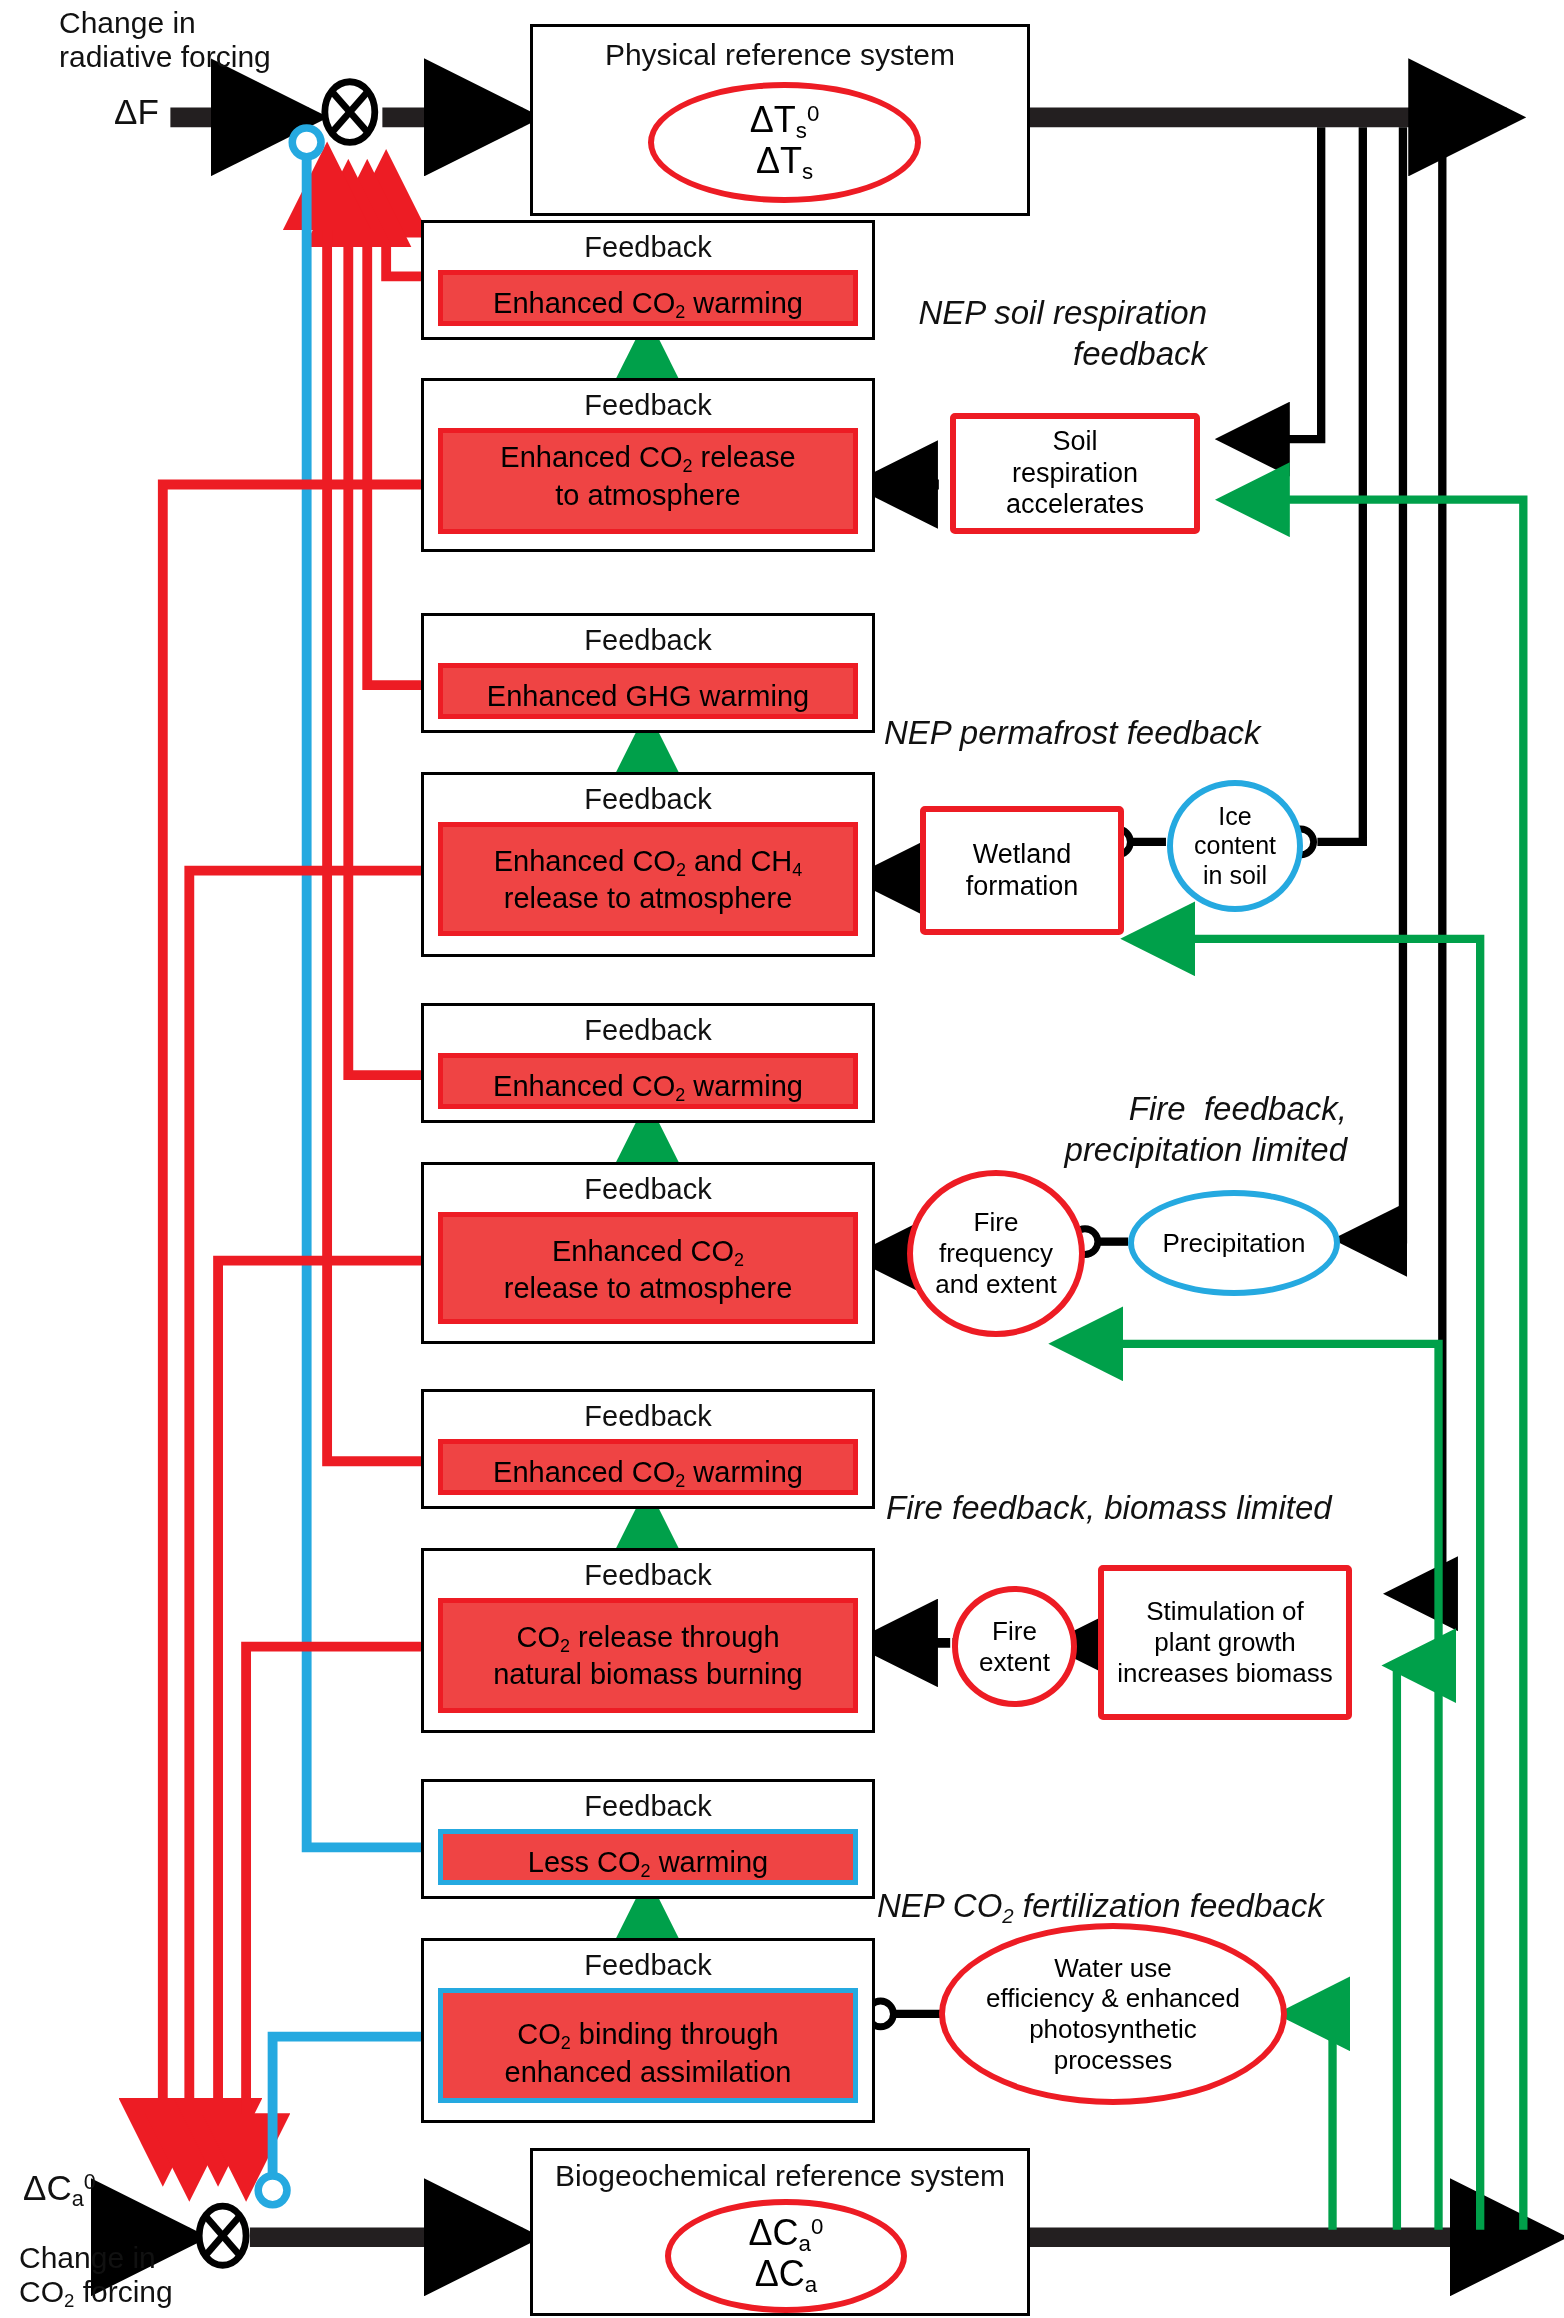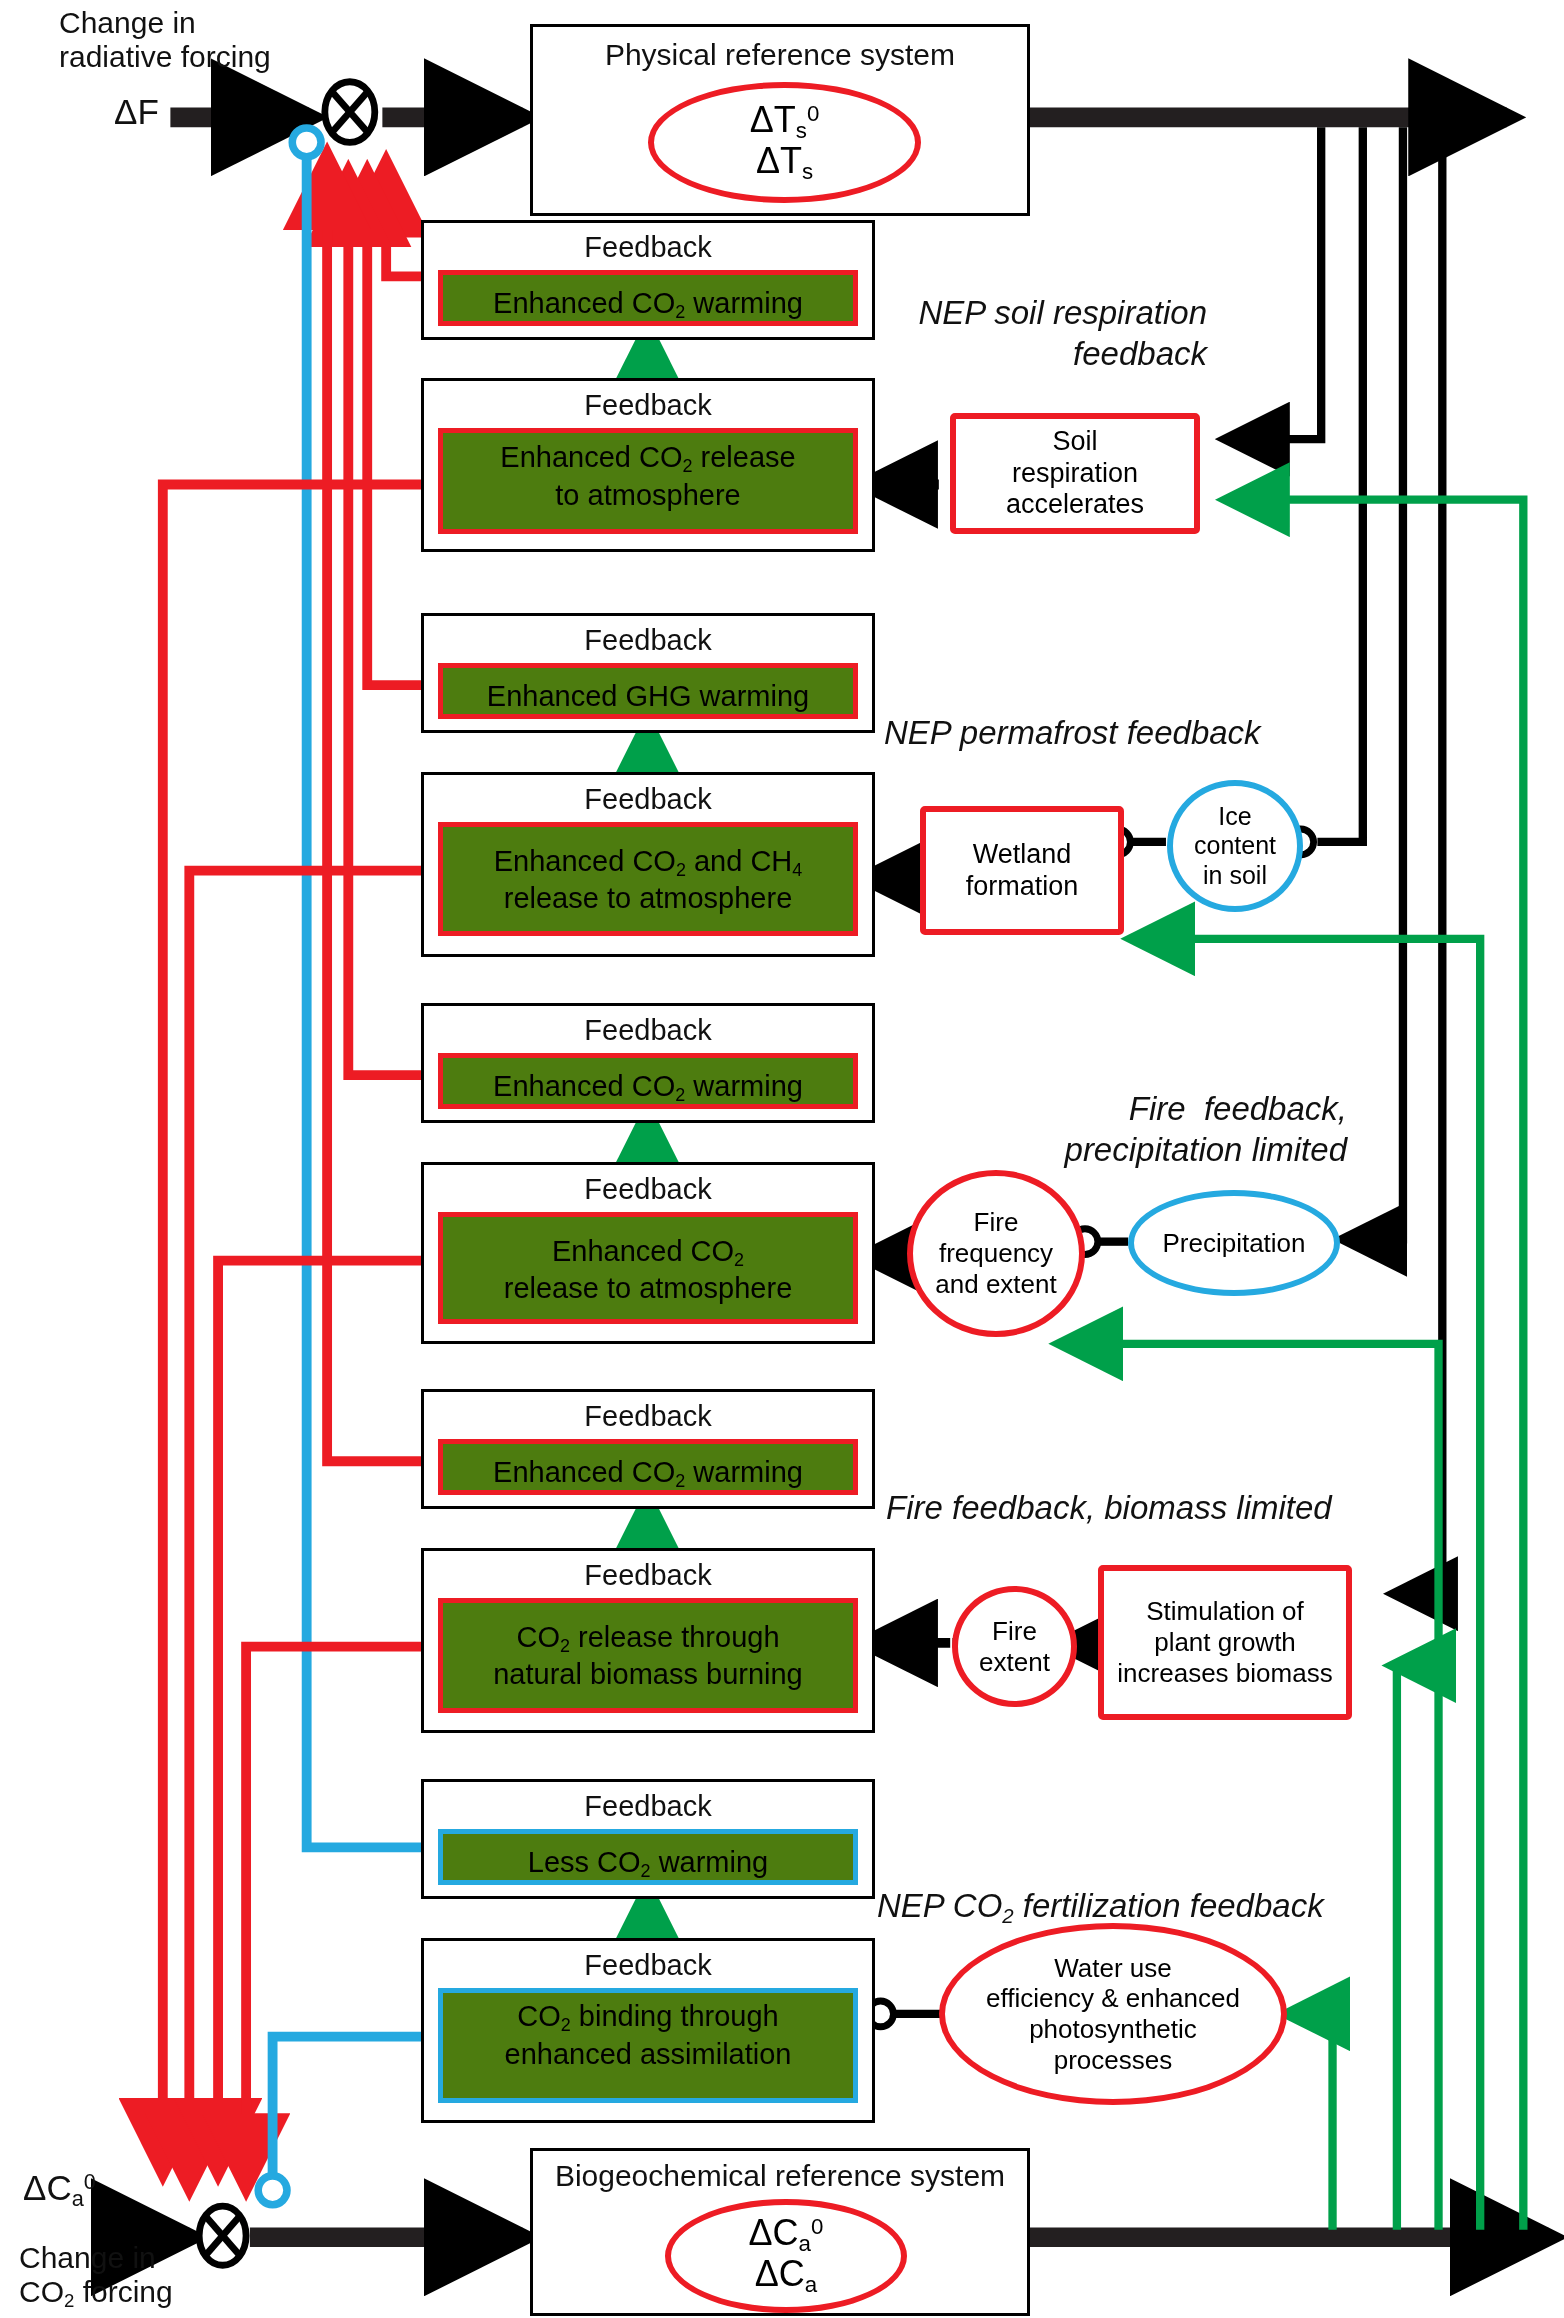--- a/index.html
+++ b/index.html
@@ -11,21 +11,21 @@
   .sym{font-size:35px;}
   .sec-lbl{font-style:italic;font-size:33px;line-height:1.25;}
   .fb-title{font-size:29px;text-align:center;width:100%;}
   .fb-body{font-size:29px;text-align:center;width:100%;line-height:1.2;}
   .node-txt{font-size:27px;text-align:center;line-height:1.18;}
   .ref-title{font-size:30px;text-align:center;width:100%;}
   .ref-sym{font-size:36px;text-align:center;width:100%;line-height:1.0;}
   sub{font-size:0.62em;vertical-align:-0.28em;}
   sup{font-size:0.62em;vertical-align:0.5em;}
   .fbox{position:absolute;border:3px solid #000;background:#fff;box-sizing:border-box;}
-  .inner{position:absolute;left:13.6px;right:13.6px;box-sizing:border-box;background:#4d7c0f;}
+  .inner{position:absolute;left:13.6px;right:13.6px;box-sizing:border-box;background:#ef4444;}
   .inner.red{border:5.3px solid #ed1c24;}
   .inner.blue{border:5.3px solid #25a9e0;}
   .refbox{position:absolute;border:3.8px solid #000;background:#fff;box-sizing:border-box;}
   .ellipse{position:absolute;box-sizing:border-box;display:flex;align-items:center;justify-content:center;background:#fff;}
   .ellipse.red{border:6px solid #ed1c24;border-radius:50%;}
   .ellipse.blue{border:6px solid #25a9e0;border-radius:50%;}
   .rrect{position:absolute;box-sizing:border-box;display:flex;align-items:center;justify-content:center;background:#fff;}
   .rrect.red{border:6px solid #ed1c24;border-radius:5px;}
 </style>
 </head>
@@ -231,21 +231,21 @@
 <div class="fbox" style="left:421px;top:1779px;width:454px;height:120px;">
   <div class="lbl fb-title" style="left:0;top:7.6px;">Feedback</div>
   <div class="inner blue" style="top:47px;height:56px;">
     <div class="fb-body" style="padding-top:10.6px;">Less CO<sub>2</sub> warming</div>
   </div>
 </div>
 
 <div class="fbox" style="left:421px;top:1938px;width:454px;height:185px;">
   <div class="lbl fb-title" style="left:0;top:7.6px;">Feedback</div>
   <div class="inner blue" style="top:47px;height:115px;">
-    <div class="fb-body" style="padding-top:6px;">CO<sub>2</sub> binding through<br>enhanced assimilation</div>
+    <div class="fb-body" style="padding-top:24px;">CO<sub>2</sub> binding through<br>enhanced assimilation</div>
   </div>
 </div>
 
 <div class="rrect red" style="left:950px;top:413px;width:250px;height:121px;">
   <div class="node-txt">Soil<br>respiration<br>accelerates</div>
 </div>
 
 <div class="rrect red" style="left:920px;top:806px;width:204px;height:129px;">
   <div class="node-txt">Wetland<br>formation</div>
 </div>

